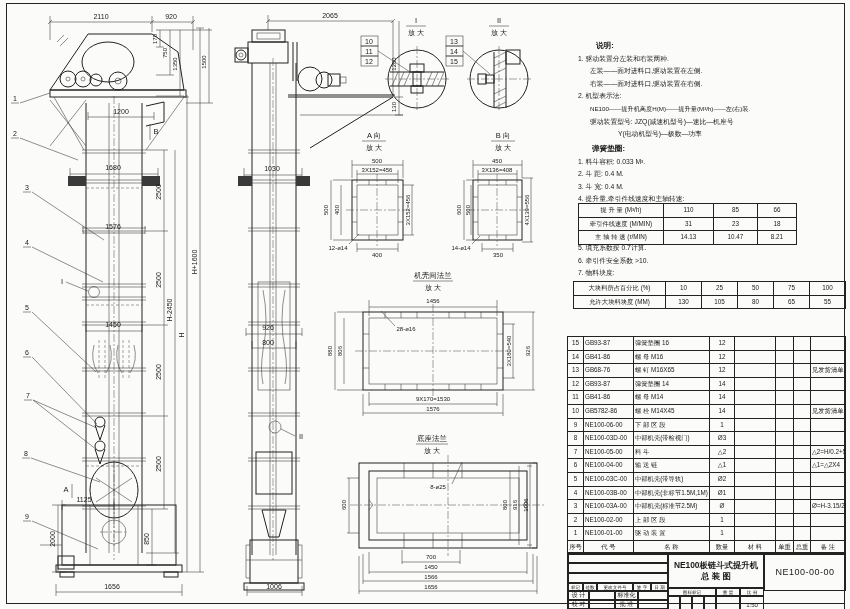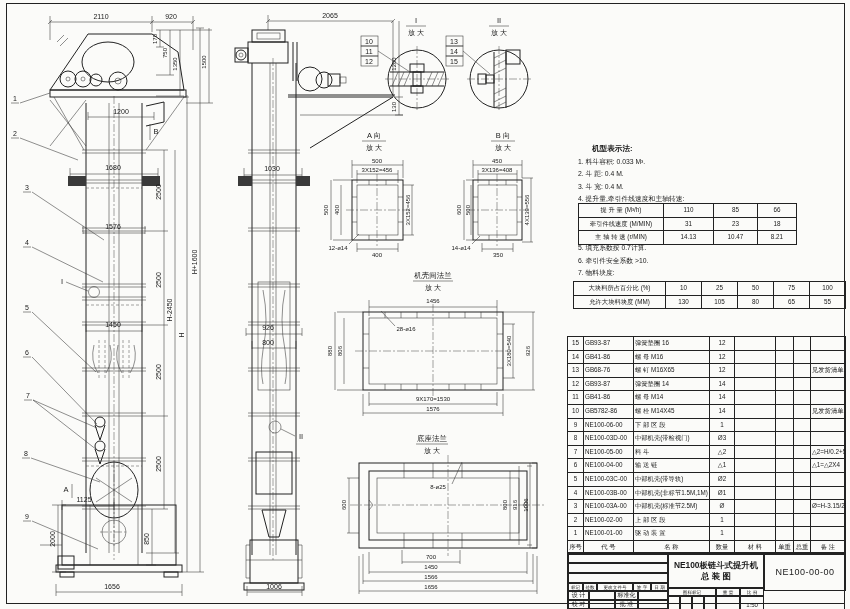--- a/index.html
+++ b/index.html
@@ -333,23 +333,33 @@
       <text transform="rotate(-90 528 505)" x="528" y="505" class="sm">1006</text>
       <path class="tl" d="M402,550 V564 M460,550 V564 M402,562 H460 M369,552 V574 M527,552 V574 M369,572 H527 M363,554 V584 M533,554 V584 M363,581 H533 M359,556 V594 M537,556 V594 M359,591 H537"></path>
       <text class="sm" x="431" y="559">700</text>
       <text class="sm" x="431" y="569">1450</text>
       <text class="sm" x="431" y="579">1566</text>
       <text class="sm" x="431" y="589">1656</text>
     </g>
   </svg>
 
   
+  <div class="panel" style="left:578px;top:40px;width:265px;">
+    <div class="ttl" style="padding-left:18px;">说明:</div>
+    <div>1. 驱动装置分左装和右装两种.</div>
+    <div class="ind">左装——面对进料口,驱动装置在左侧.</div>
+    <div class="ind">右装——面对进料口,驱动装置在右侧.</div>
+    <div>2. 机型表示法:</div>
+    <div class="ind" style="font-size:6.2px;">NE100——提升机高度H(M)——提升量(M³/h)——左(右)装.</div>
+    <div class="ind">驱动装置型号: JZQ(减速机型号)—速比—机座号</div>
+    <div class="ind2">Y(电动机型号)—极数—功率</div>
+  </div>
 
   <div class="panel" style="left:578px;top:143px;width:265px;">
-    <div class="ttl" style="padding-left:14px;">机型表示法:</div>
+    <div class="ttl" style="padding-left:14px;">弹簧垫圈:</div>
     <div>1. 料斗容积: 0.033 M³.</div>
     <div>2. 斗  距: 0.4 M.</div>
     <div>3. 斗  宽: 0.4 M.</div>
     <div>4. 提升量,牵引件线速度和主轴转速:</div>
   </div>
 
   <table class="panel" style="left:578px;top:203px;width:218px;">
     <colgroup>
         <col style="width:85px">
         <col style="width:50px">

